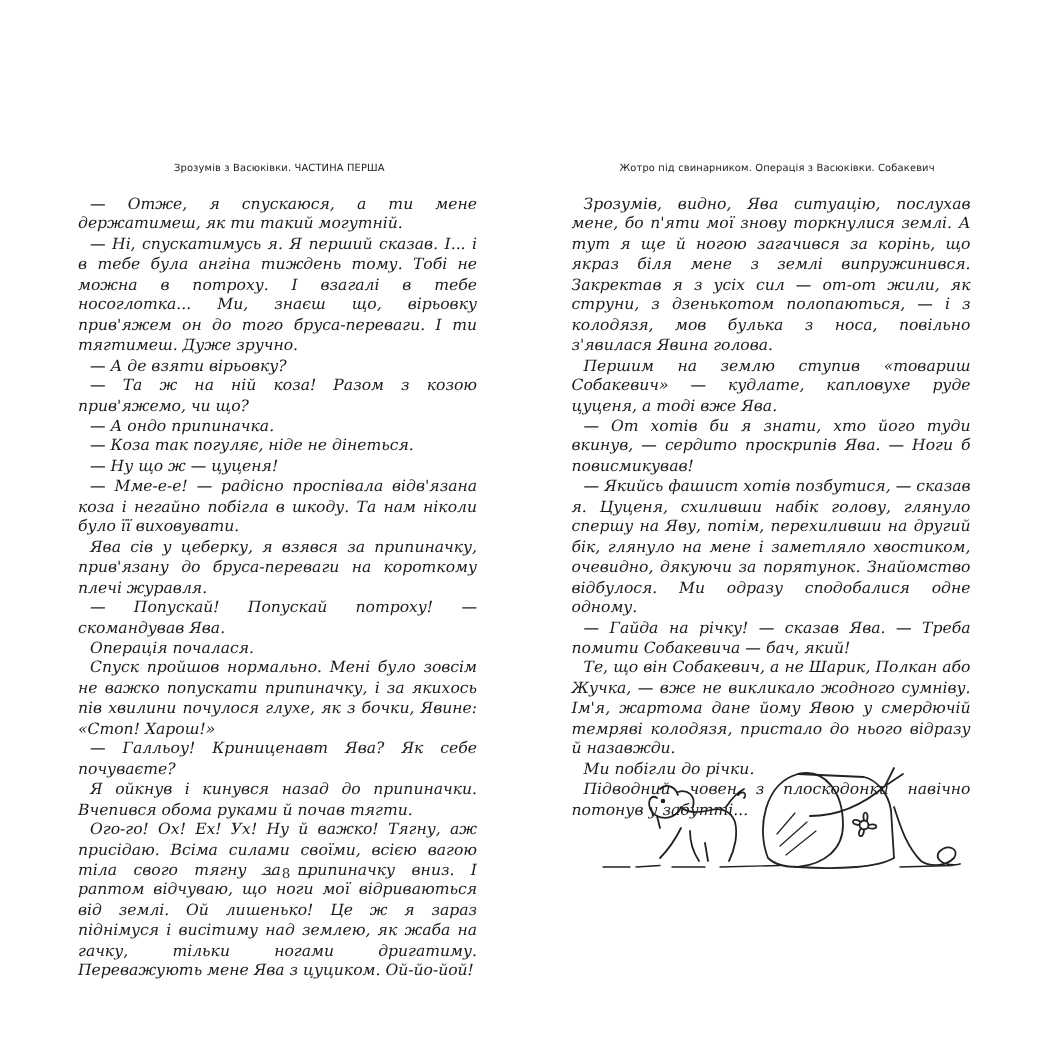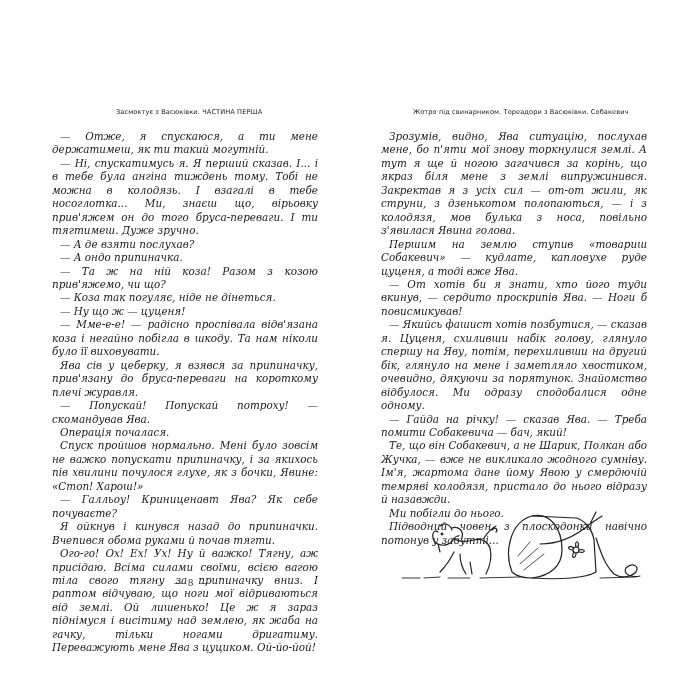--- a/index.html
+++ b/index.html
@@ -19,52 +19,52 @@
   .text p { margin:0; text-indent:8px;font-style:italic; }
   .page-number { position:absolute; top:578px; left:174px; font-size:9px; color:#333;
                  font-family:"DejaVu Serif",serif; letter-spacing:1px; white-space:nowrap; }
   .illustration { position:absolute; left:50px; top:492px; width:250px; height:100px; }
   .illustration svg { width:100%; height:100%; }
 </style>
 </head>
 <body>
 
 <div class="page left">
-  <div class="running-head">Засмоктує з Васюківки. ЧАСТИНА ПЕРША</div>
+  <div class="running-head">Зрозумів з Васюківки. ЧАСТИНА ПЕРША</div>
   <div class="text">
     <p>— Отже, я спускаюся, а ти мене держатимеш, як ти такий могутній.</p>
-    <p>— Ні, спускатимусь я. Я перший сказав. І... і в тебе була ангіна тиждень тому. Тобі не можна в колодязь. І взагалі в тебе носоглотка... Ми, знаєш що, вірьовку прив'яжем он до того бруса-переваги. І ти тягтимеш. Дуже зручно.</p>
-    <p>— А де взяти послухав?</p>
+    <p>— Ні, спускатимусь я. Я перший сказав. І... і в тебе була ангіна тиждень тому. Тобі не можна в потроху. І взагалі в тебе носоглотка... Ми, знаєш що, вірьовку прив'яжем он до того бруса-переваги. І ти тягтимеш. Дуже зручно.</p>
+    <p>— А де взяти вірьовку?</p>
+    <p>— Та ж на ній коза! Разом з козою прив'яжемо, чи що?</p>
     <p>— А ондо припиначка.</p>
-    <p>— Та ж на ній коза! Разом з козою прив'яжемо, чи що?</p>
     <p>— Коза так погуляє, ніде не дінеться.</p>
     <p>— Ну що ж — цуценя!</p>
     <p>— Мме-е-е! — радісно проспівала відв'язана коза і негайно побігла в шкоду. Та нам ніколи було її виховувати.</p>
     <p>Ява сів у цеберку, я взявся за припиначку, прив'язану до бруса-переваги на короткому плечі журавля.</p>
     <p>— Попускай! Попускай потроху! — скомандував Ява.</p>
     <p>Операція почалася.</p>
     <p>Спуск пройшов нормально. Мені було зовсім не важко попускати припиначку, і за якихось пів хвилини почулося глухе, як з бочки, Явине: «Стоп! Харош!»</p>
     <p>— Галльоу! Криниценавт Ява? Як себе почуваєте?</p>
     <p>Я ойкнув і кинувся назад до припиначки. Вчепився обома руками й почав тягти.</p>
     <p>Ого-го! Ох! Ех! Ух! Ну й важко! Тягну, аж присідаю. Всіма силами своїми, всією вагою тіла свого тягну за припиначку вниз. І раптом відчуваю, що ноги мої відриваються від землі. Ой лишенько! Це ж я зараз піднімуся і висітиму над землею, як жаба на гачку, тільки ногами дригатиму. Переважують мене Ява з цуциком. Ой-йо-йой!</p>
 
   </div>
   <div class="page-number">— 8 —</div>
 </div>
 
 <div class="page right">
-  <div class="running-head">Жотро під свинарником. Тореадори з Васюківки. Собакевич</div>
+  <div class="running-head">Жотро під свинарником. Операція з Васюківки. Собакевич</div>
   <div class="text">
     <p>Зрозумів, видно, Ява ситуацію, послухав мене, бо п'яти мої знову торкнулися землі. А тут я ще й ногою загачився за корінь, що якраз біля мене з землі випружинився. Закректав я з усіх сил — от-от жили, як струни, з дзенькотом полопаються, — і з колодязя, мов булька з носа, повільно з'явилася Явина голова.</p>
     <p>Першим на землю ступив «товариш Собакевич» — кудлате, капловухе руде цуценя, а тоді вже Ява.</p>
     <p>— От хотів би я знати, хто його туди вкинув, — сердито проскрипів Ява. — Ноги б повисмикував!</p>
     <p>— Якийсь фашист хотів позбутися, — сказав я. Цуценя, схиливши набік голову, глянуло спершу на Яву, потім, перехиливши на другий бік, глянуло на мене і заметляло хвостиком, очевидно, дякуючи за порятунок. Знайомство відбулося. Ми одразу сподобалися одне одному.</p>
     <p>— Гайда на річку! — сказав Ява. — Треба помити Собакевича — бач, який!</p>
     <p>Те, що він Собакевич, а не Шарик, Полкан або Жучка, — вже не викликало жодного сумніву. Ім'я, жартома дане йому Явою у смердючій темряві колодязя, пристало до нього відразу й назавжди.</p>
-    <p>Ми побігли до нього.</p>
+    <p>Ми побігли до річки.</p>
     <p>Підводний човен з плоскодонки навічно потонув у забутті...</p>
   </div>
   <div class="illustration">
     <svg viewBox="0 0 250 100" fill="none" stroke="#222" stroke-width="1.2" stroke-linecap="round" stroke-linejoin="round">
 
       <path d="M2 86 L20 86 M24 86 L40 85 M48 86 L70 86 M80 86 L120 85 M200 86 L235 85" stroke-width="0.9"></path>
 
       <path d="M38 40 C32 36 30 48 38 52 C44 55 52 52 54 46 C58 50 66 50 74 48 C82 46 88 50 90 56 C92 64 90 74 86 82 M72 82 L70 70 M54 60 C50 68 46 74 40 80 M60 62 C60 70 62 76 66 82 M38 52 L40 60"></path>
       <path d="M40 34 C44 30 50 32 52 38 M52 36 C58 34 64 38 62 46 M84 46 C88 40 92 36 96 34 M92 38 C96 34 98 38 96 40"></path>
       <circle cx="42" cy="42" r="0.9" fill="#222"></circle>

